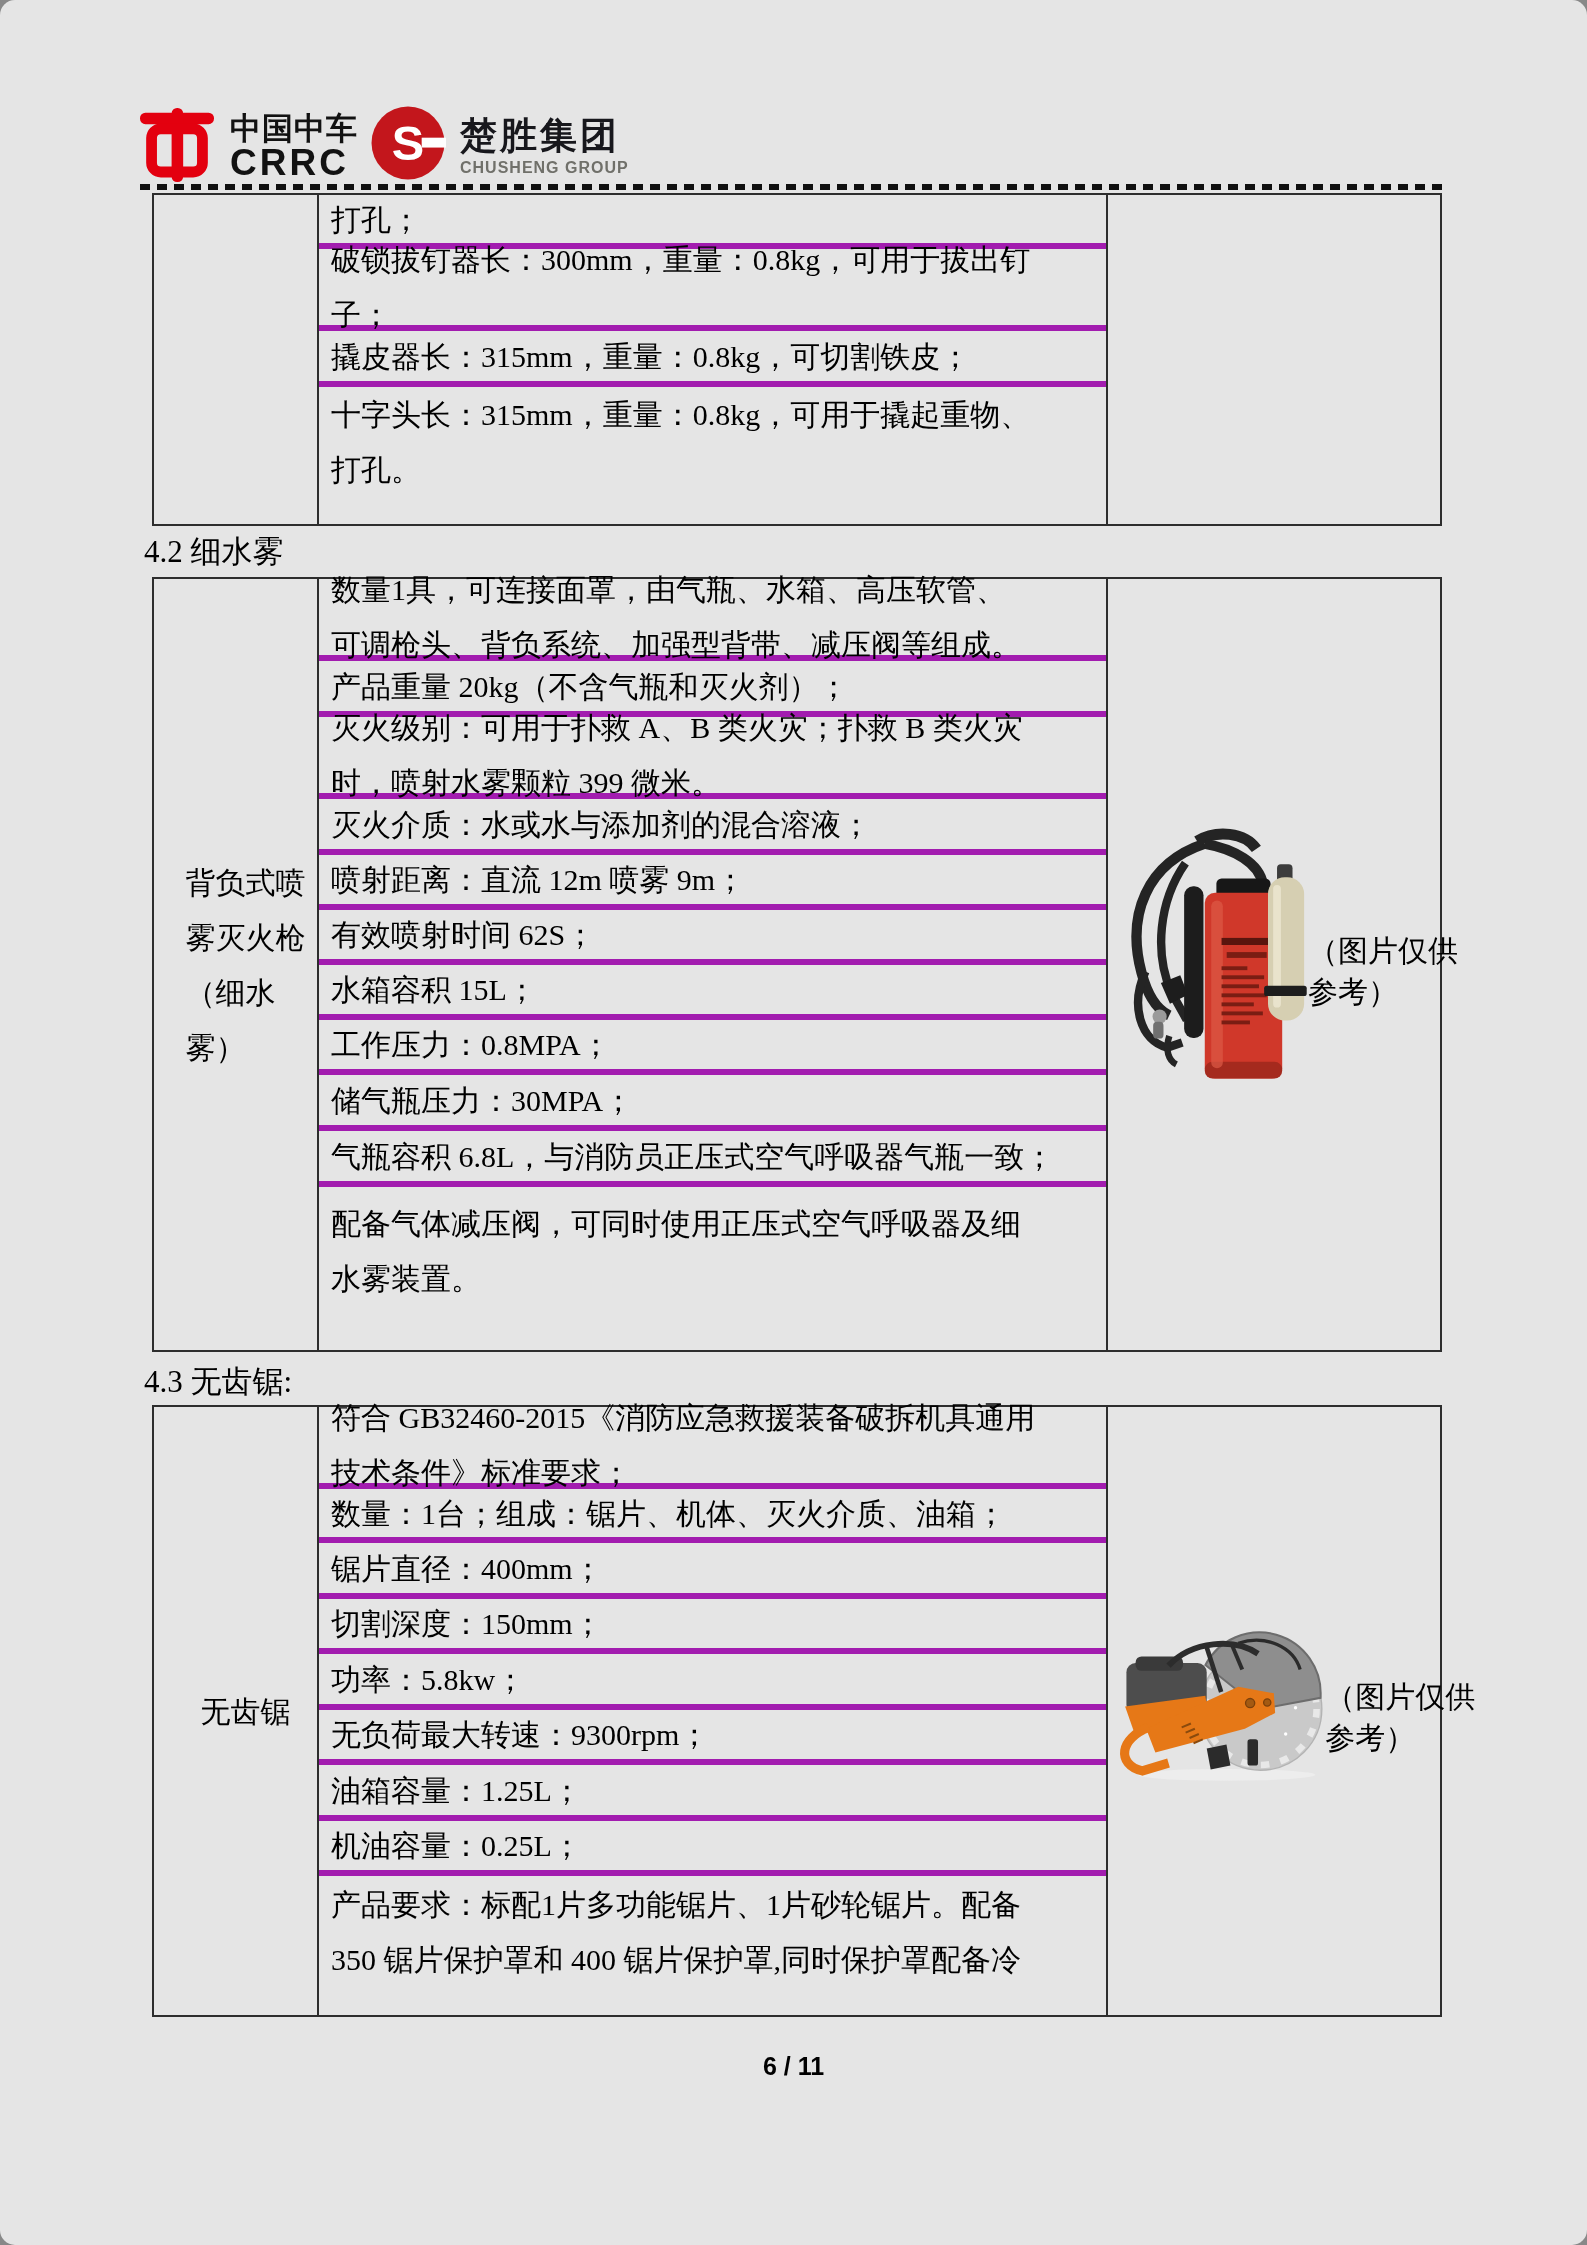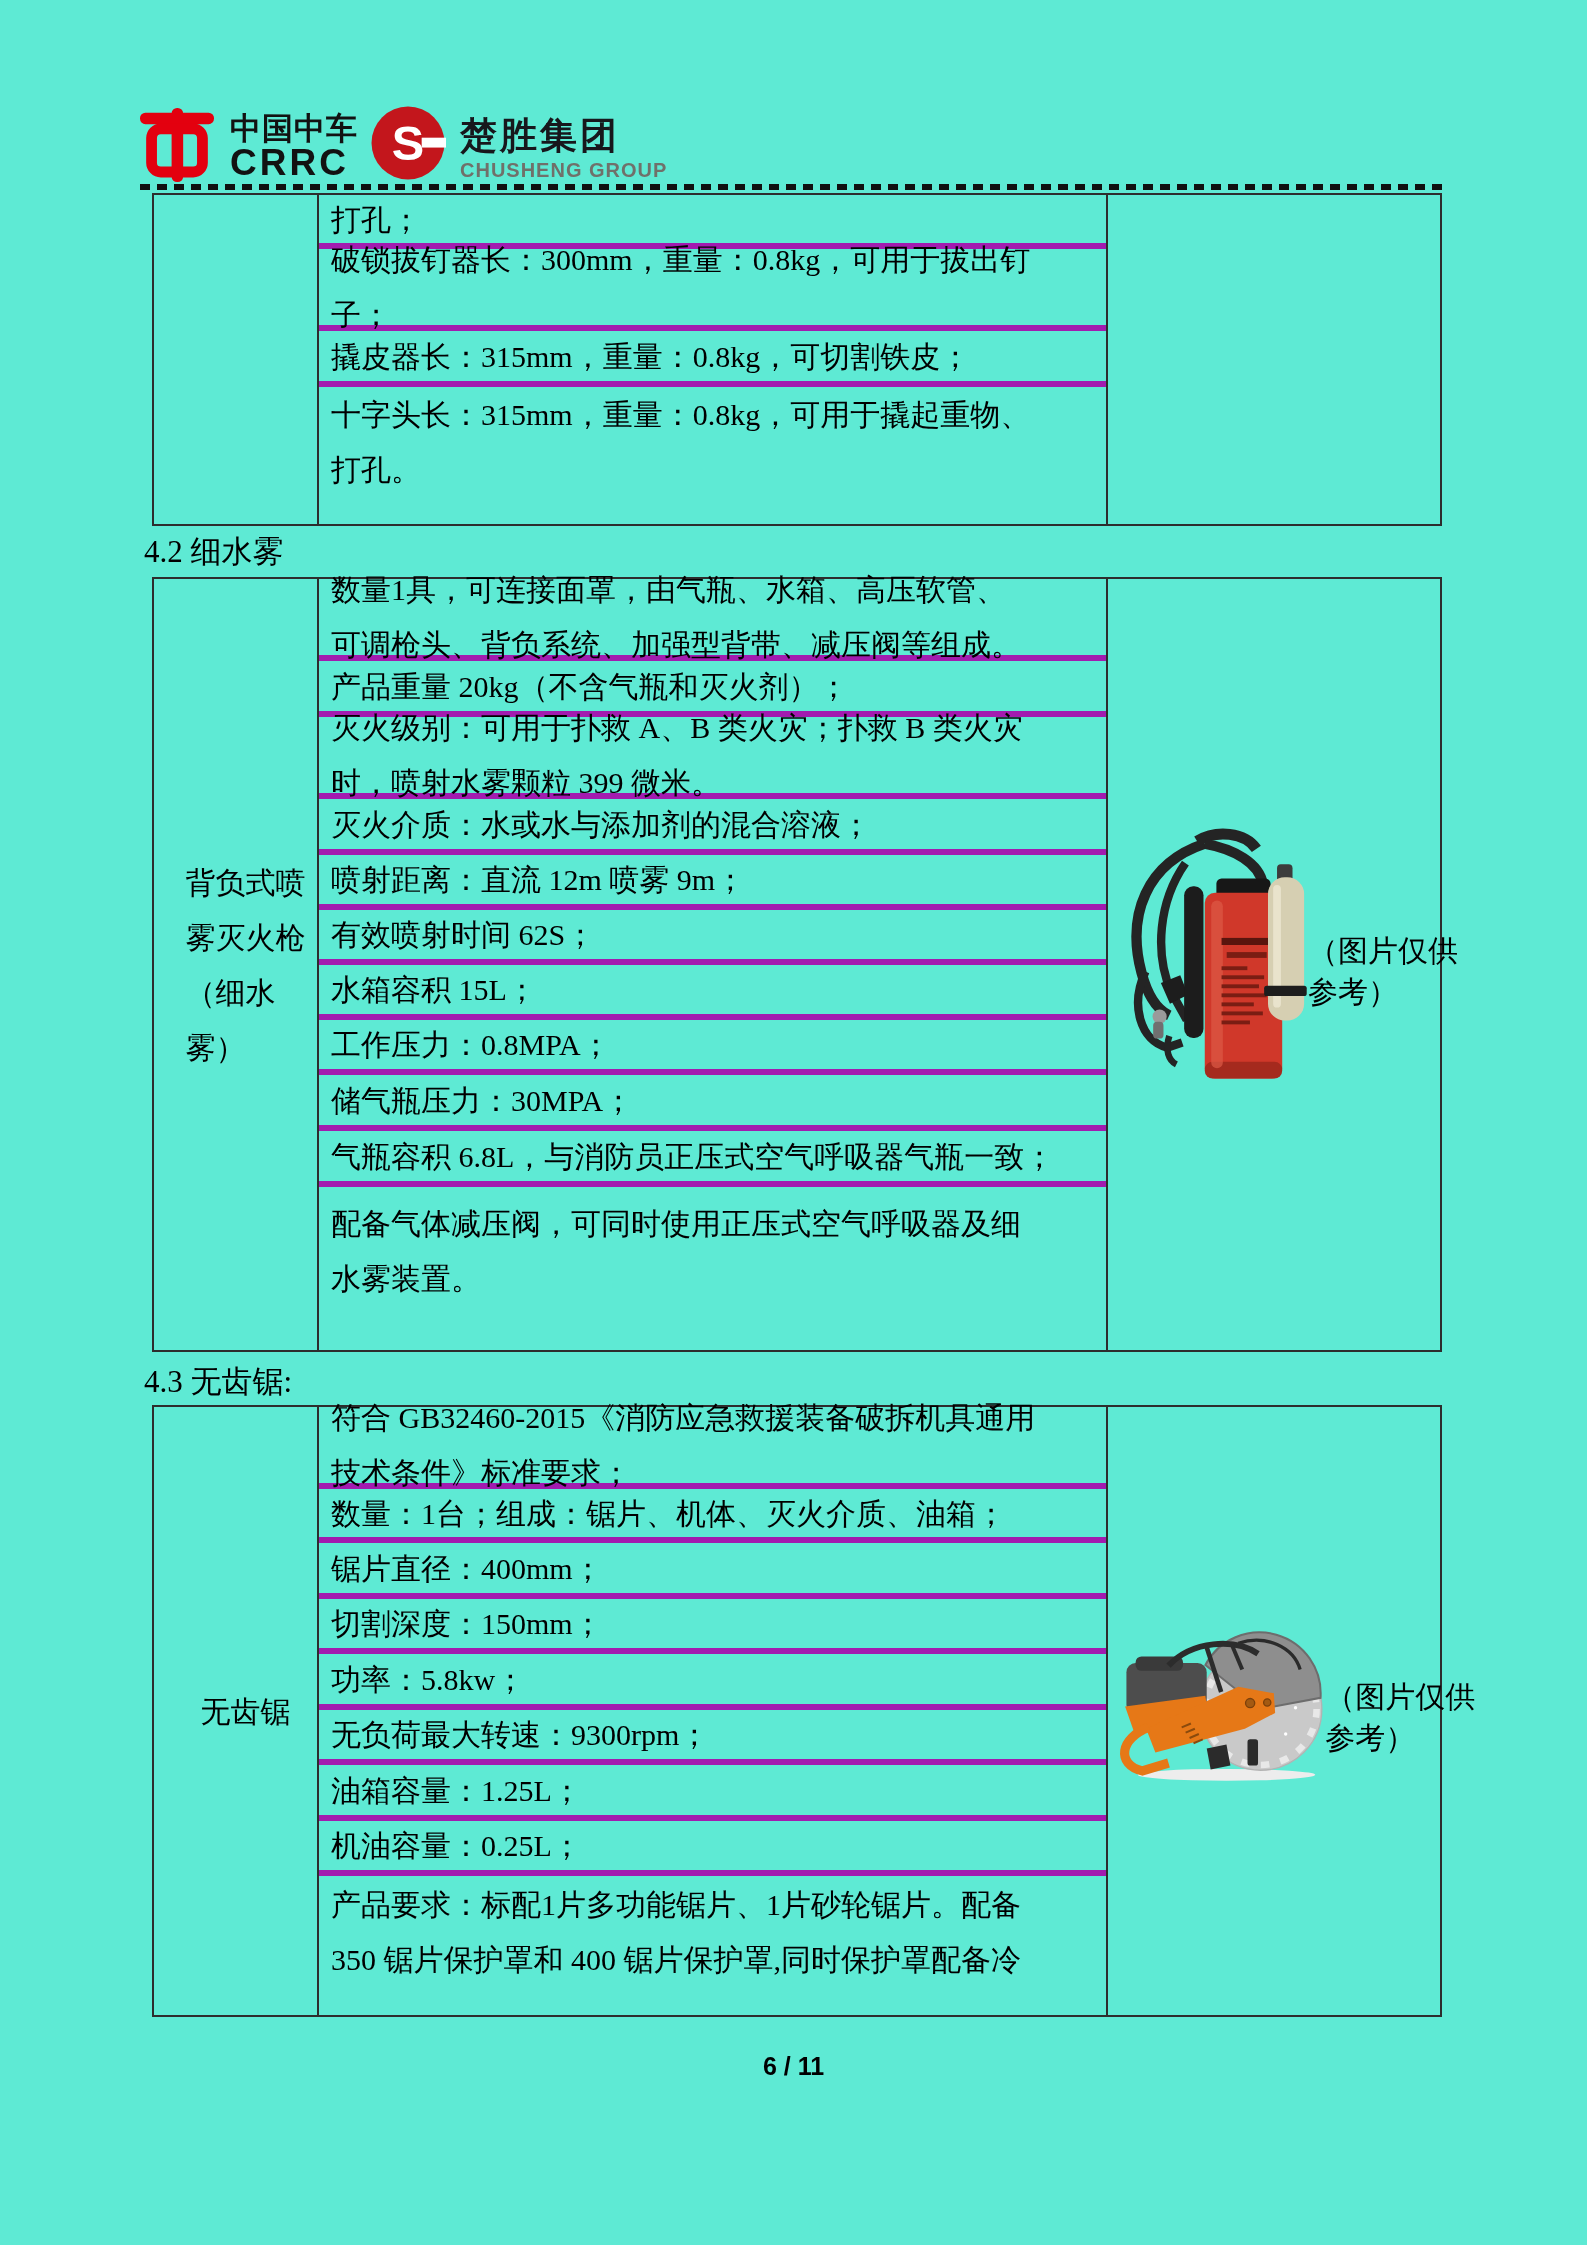--- a/index.html
+++ b/index.html
@@ -1,29 +1,29 @@
 <!DOCTYPE html>
 <html><head>
 <meta charset="utf-8">
 <style>
   html,body{margin:0;padding:0;background:#888;}
   #page{
-    position:relative;width:1587px;height:2245px;background:#5eead4;
-    font-family:"Liberation Serif","DejaVu Serif",serif;color:#000;overflow:hidden;
+    position:relative;width:1587px;height:2245px;background:#e5e5e5;
+    font-family:"Liberation Serif","DejaVu Serif",serif;color:#000;overflow:hidden;border-radius:15px;
   }
   
   .logo-box{position:absolute;}
   #crrc-logo{left:138px;top:108px;width:78px;height:74px;}
   #crrc-names{left:230px;top:112px;font-family:"Liberation Sans","DejaVu Sans",sans-serif;}
   .crrc-cn{font-size:31px;font-weight:bold;letter-spacing:1px;line-height:33px;color:#121212;}
   .crrc-en{font-size:37px;font-weight:800;letter-spacing:3px;line-height:36px;color:#121212;}
   #cs-logo{left:370px;top:104px;width:76px;height:78px;}
   #cs-names{left:460px;top:116px;font-family:"Liberation Sans","DejaVu Sans",sans-serif;}
   .cs-cn{font-size:37px;font-weight:bold;letter-spacing:3px;line-height:40px;color:#17171c;}
-  .cs-en{font-size:20px;font-weight:bold;letter-spacing:1px;color:#70706a;margin-top:3px;}
+  .cs-en{font-size:16px;font-weight:bold;letter-spacing:1px;color:#70706a;margin-top:3px;}
   #dashed-rule{
     position:absolute;left:140px;top:184px;width:1302px;height:6px;
     background:repeating-linear-gradient(90deg,#101010 0 10px,transparent 10px 17px);
   }
   
   .sec-heading{position:absolute;left:144px;font-size:31px;color:#000;}
   #heading-42{top:531px;}
   #heading-43{top:1361px;}
   
   .tbl{position:absolute;left:152px;width:1290px;display:flex;box-sizing:border-box;

